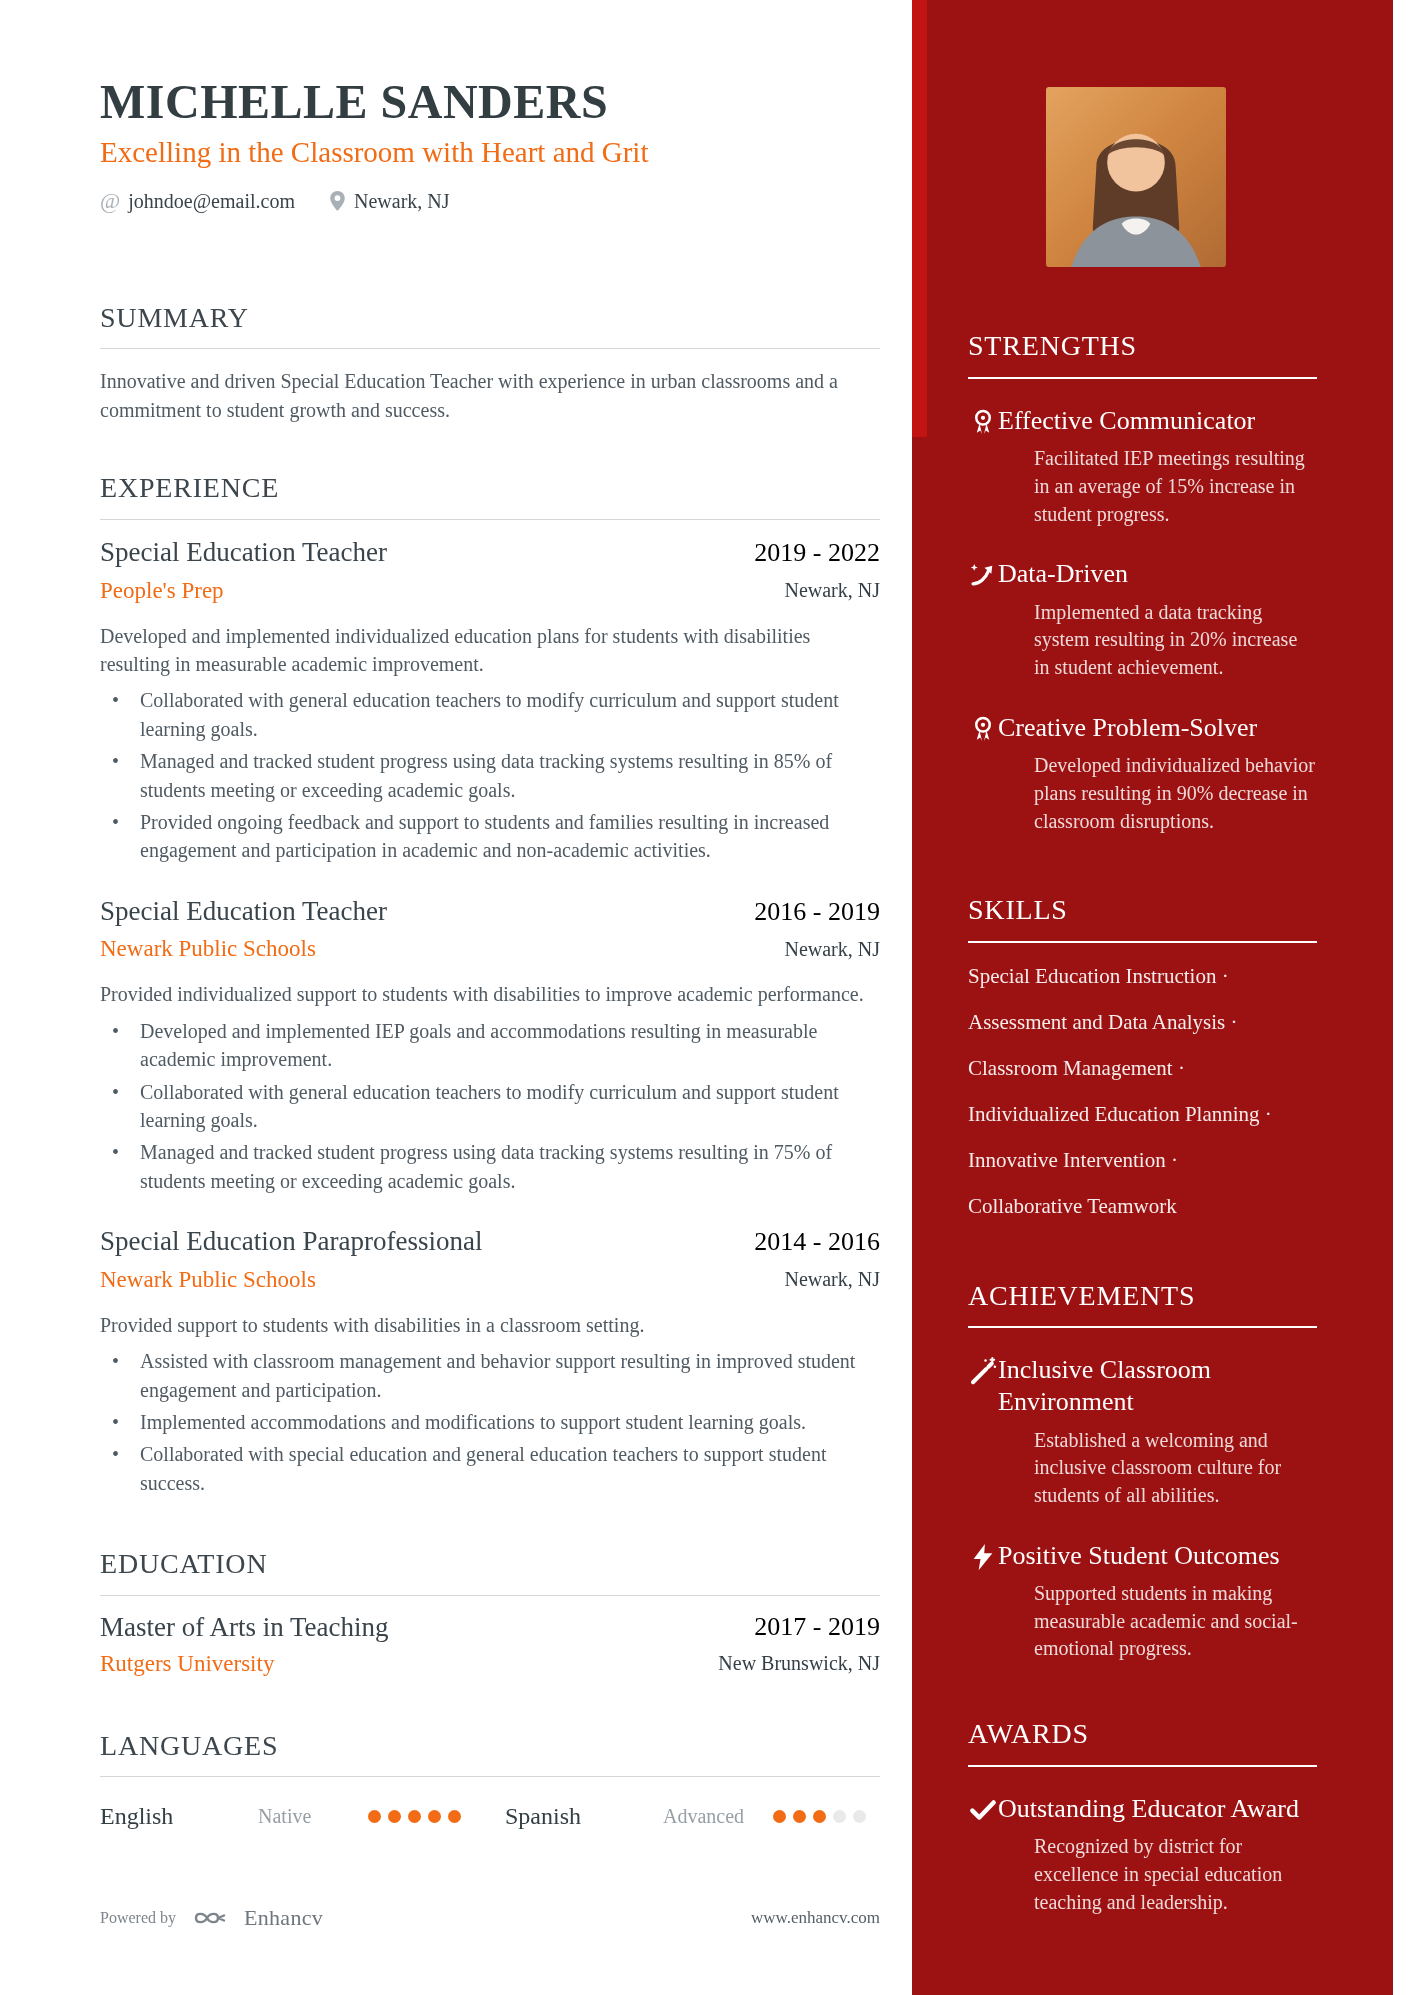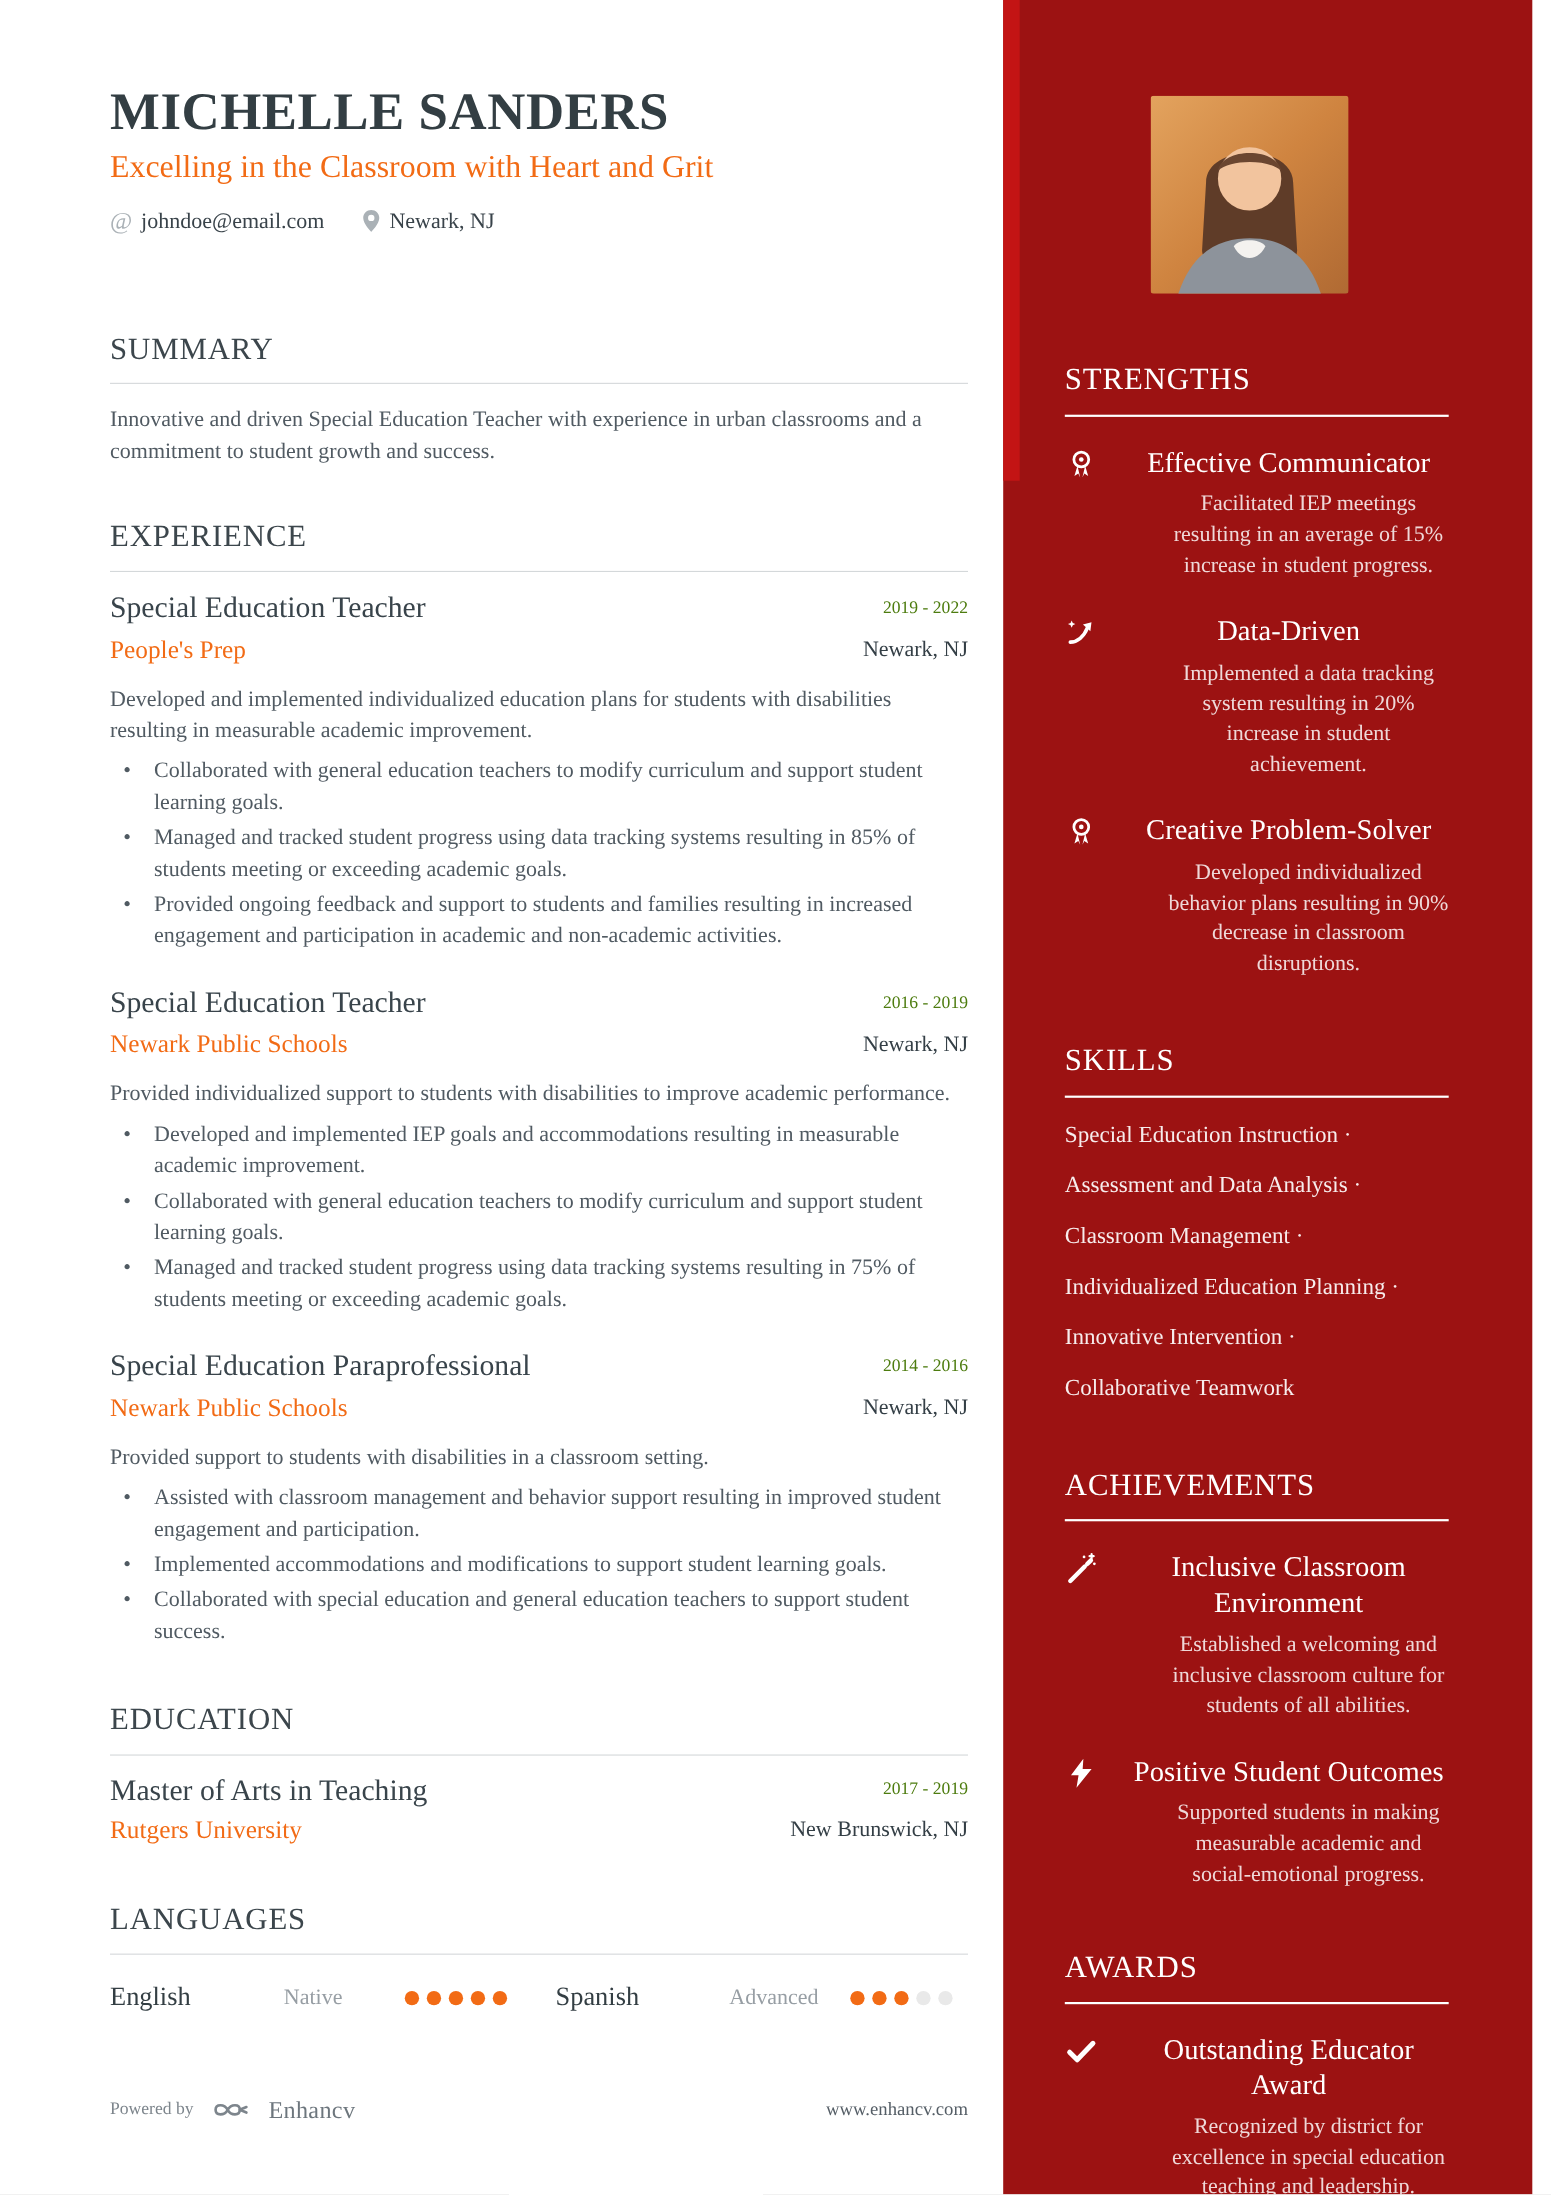--- a/index.html
+++ b/index.html
@@ -17,21 +17,21 @@
          padding-bottom:14px;border-bottom:1px solid #d4d8da;line-height:1.2;}
   .gap-summary{margin-top:88px;}
   .gap-exp{margin-top:46px;}
   .gap-edu{margin-top:50px;}
   .gap-lang{margin-top:52px;}
   .body-text{margin-top:18px;font-size:20px;line-height:1.45;color:#505a62;}
   .job{margin-top:16px;}
   .job + .job{margin-top:30px;}
   .row-between{display:flex;justify-content:space-between;align-items:center;}
   .job-role{font-size:27px;font-weight:500;color:#39444b;line-height:1.25;}
-  .job-dates{font-size:16px;color:#4d7c0f;white-space:nowrap;}
+  .job-dates{font-size:26px;color:#000000;white-space:nowrap;}
   .job-company-row{margin-top:8px;}
   .job-company{font-size:23px;font-weight:500;color:#f26b15;}
   .job-loc{font-size:20px;color:#343f46;white-space:nowrap;}
   .job-desc{margin-top:18px;font-size:20px;line-height:1.42;color:#505a62;}
   .bullets{margin:8px 0 0 0;padding:0;list-style:none;}
   .bullets li{position:relative;padding-left:40px;margin-top:4px;font-size:20px;line-height:1.42;color:#505a62;}
   .bullets li::before{content:"•";position:absolute;left:12px;color:#505a62;}
   .edu-entry{margin-top:16px;}
   .edu-degree{font-size:27px;font-weight:500;color:#39444b;}
   .edu-school{font-size:23px;font-weight:500;color:#f26b15;}
@@ -54,21 +54,21 @@
   .sidebar{position:absolute;left:912px;top:0;width:481px;height:1995px;background:#9c1212;
            box-sizing:border-box;padding:0 76px 0 56px;color:#ffffff;}
   .accent-strip{position:absolute;left:0;top:0;width:15px;height:437px;background:#c31414;}
   .photo{margin:87px 0 0 78px;width:180px;height:180px;border-radius:3px;overflow:hidden;display:block;}
   .side-h{font-size:28px;font-weight:500;letter-spacing:.8px;color:#fff;
           padding-bottom:14px;border-bottom:2px solid #ffffff;line-height:1.2;}
   .side-h.strengths{margin-top:62px;}
   .side-h.skills{margin-top:58px;}
   .side-h.achievements{margin-top:60px;}
   .side-h.awards{margin-top:54px;}
-  .s-item{margin-top:26px;display:flex;gap:28px;text-align:center;}
+  .s-item{margin-top:26px;display:flex;gap:0;}
   .s-item + .s-item{margin-top:30px;}
   .s-icon{flex:0 0 30px;width:30px;height:30px;margin-top:2px;}
   .s-body{flex:1;}
   .s-title{font-size:26px;font-weight:500;color:#ffffff;line-height:1.22;}
   .s-text{margin-top:9px;font-size:20px;line-height:1.38;color:rgba(255,255,255,.84);margin-left:36px;}
   .skill-line{margin-top:21px;font-size:21px;color:rgba(255,255,255,.92);}
   .skill-line:first-of-type{margin-top:24px;}
   .skill-sep{color:rgba(255,255,255,.92);}
 </style>
 </head>

